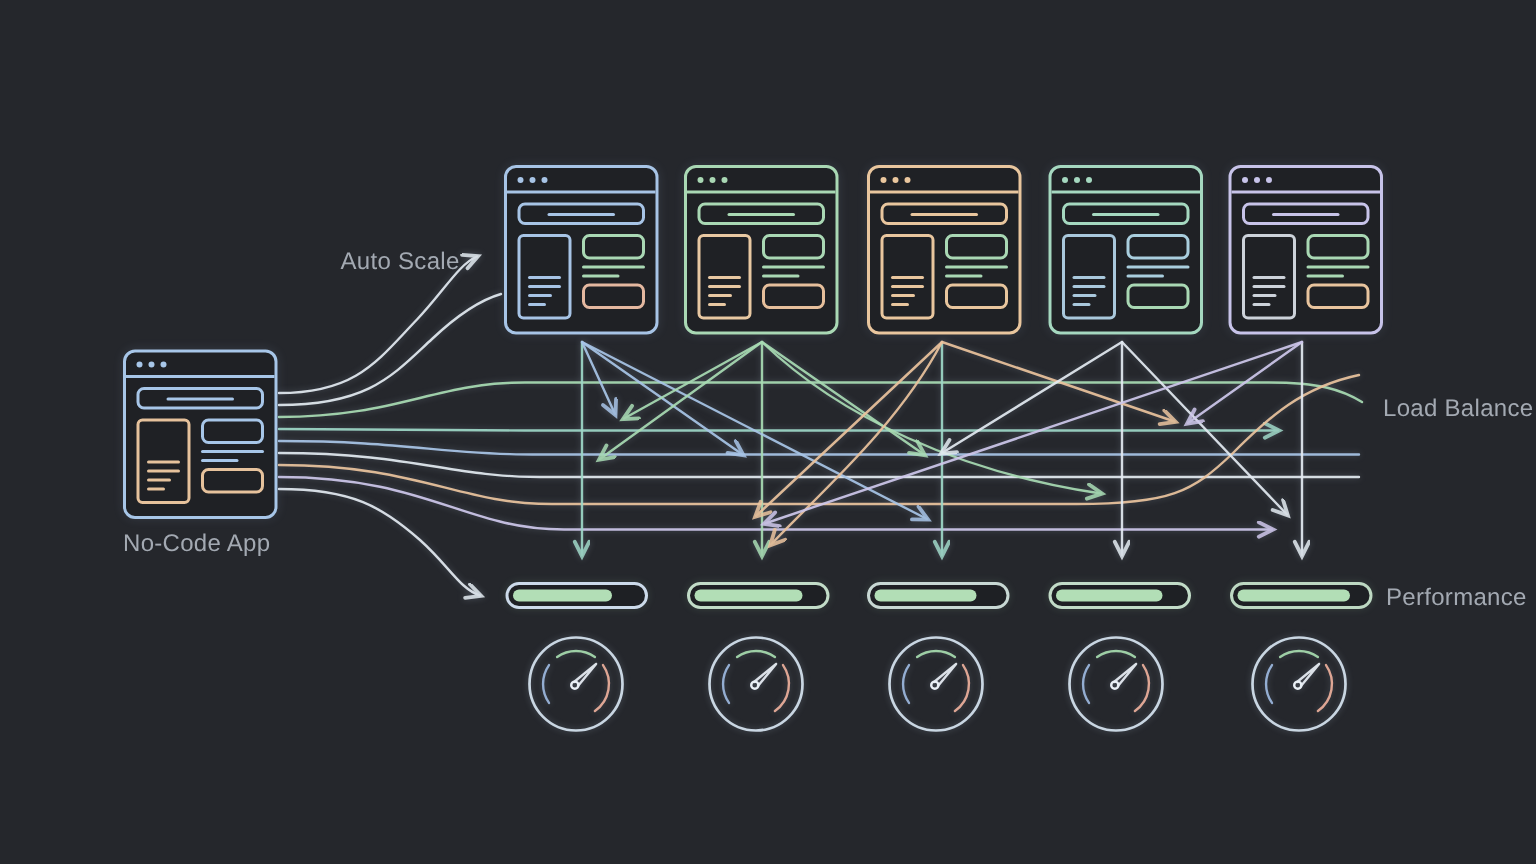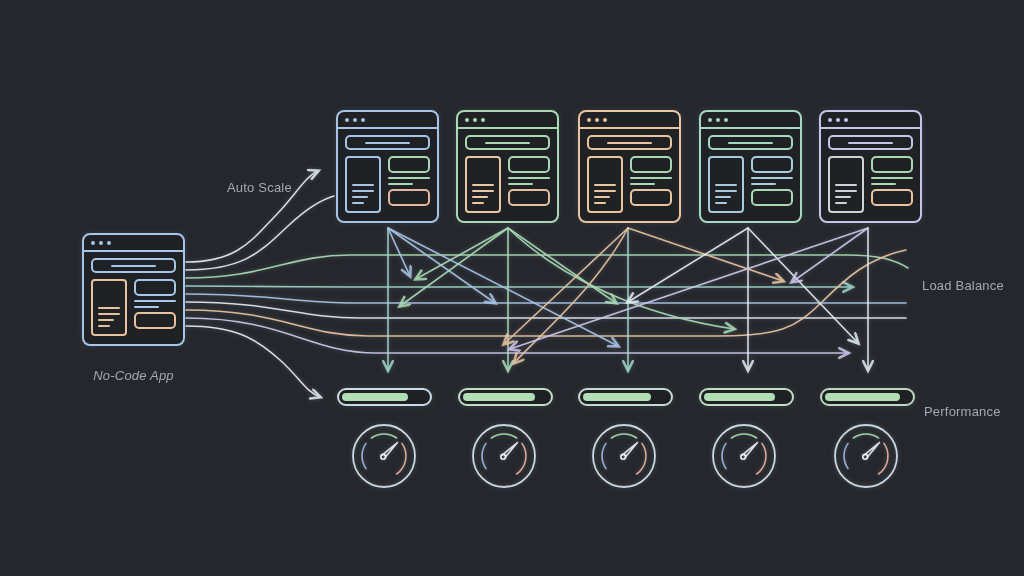--- a/index.html
+++ b/index.html
@@ -46,23 +46,23 @@
     display:flex;flex-direction:column;justify-content:flex-end;
     gap:4px;padding:5px 5px 7px 5px;
   }
   .s-line{height:2px;border-radius:1px;background:var(--sidebar);}
   .rightcol{flex:1;display:flex;flex-direction:column;gap:4px;}
   .blockA{height:17px;box-sizing:border-box;border:2px solid var(--block-top);border-radius:5px;}
   .blockB{height:17px;box-sizing:border-box;border:2px solid var(--block-bottom);border-radius:5px;}
   .r-line{height:2px;border-radius:1px;background:var(--block-top);}
   
   .diagram-label{
-    position:absolute;color:#a3a9b2;font-size:13px;letter-spacing:.2px;white-space:nowrap;margin-top:14px;
-  }
-  .app-label{width:103px;text-align:center;font-style:italic;}
+    position:absolute;color:#a3a9b2;font-size:16px;letter-spacing:.2px;white-space:nowrap;
+  }
+  .app-label{width:103px;text-align:left;}
   
   .perf-bar{
     position:absolute;box-sizing:border-box;
     width:95px;height:18px;
     border:2px solid #c8d8d4;border-radius:9px;
     padding:3px;background:rgba(15,18,20,.3);
     box-shadow:0 0 6px rgba(170,220,180,.15);
   }
   .bar-fill{height:8px;border-radius:4px;background:#b2deb6;width:80%;}
 </style>

